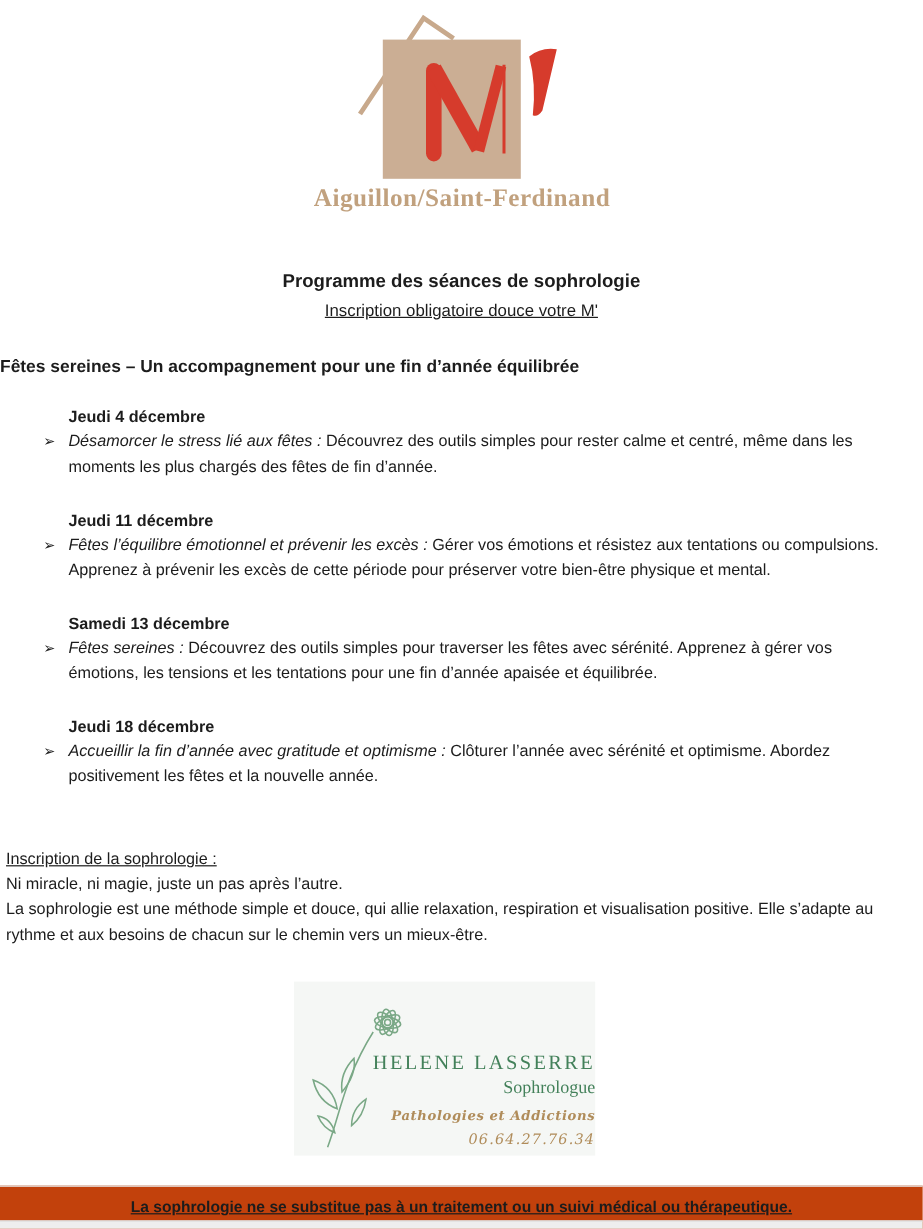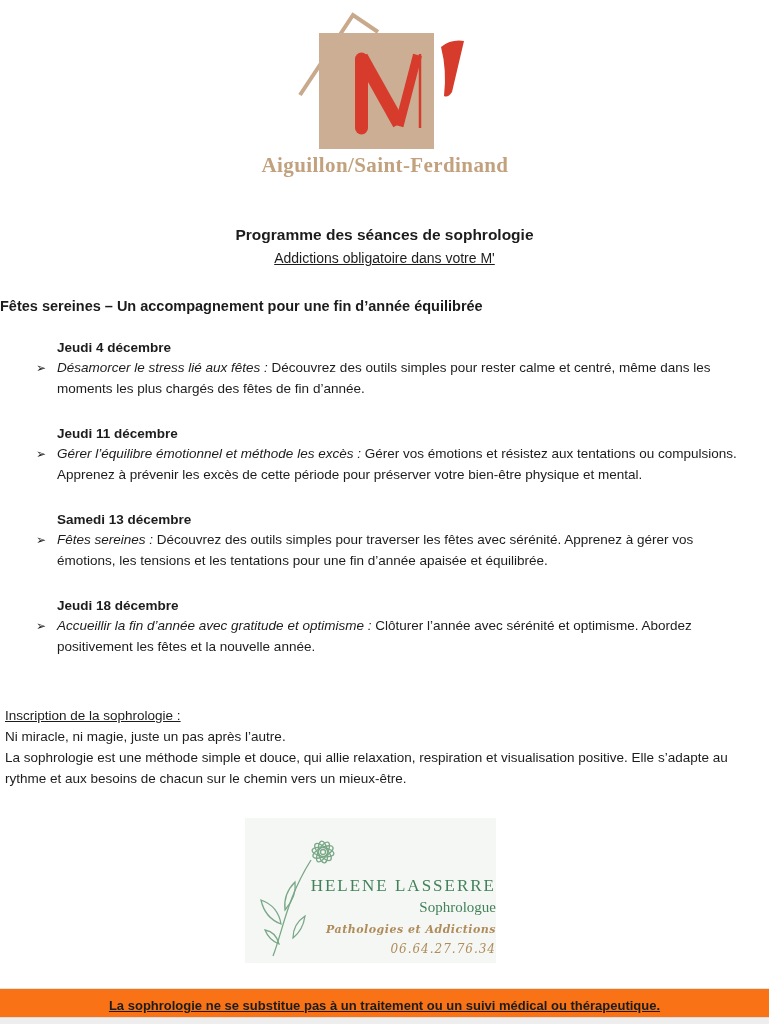--- a/index.html
+++ b/index.html
@@ -42,21 +42,21 @@
   .card-role{margin-top:3px;font-family:"Liberation Serif","DejaVu Serif",serif;
     font-size:15px;color:var(--card-green,#43815a);}
   .card-specialty{margin-top:7px;font-family:"DejaVu Serif","Liberation Serif",serif;
     font-style:italic;font-weight:bold;font-size:11px;letter-spacing:.5px;
     color:var(--card-gold,#b08c5a);}
   .card-phone{margin-top:6px;font-family:"DejaVu Serif","Liberation Serif",serif;
     font-style:italic;font-size:12px;letter-spacing:1px;color:var(--card-gold,#b08c5a);}
 
   
   .footer-bar{position:absolute;top:988px;left:0;width:769px;height:36px;
-    background:#f97316;border-top:1px solid #e4e4e4;}
+    background:#c2410c;border-top:1px solid #e4e4e4;}
   .footer-text{margin-top:9px;text-align:center;font-size:13px;font-weight:bold;
     text-decoration:underline;}
   .footer-edge{position:absolute;top:28px;left:0;width:100%;height:8px;
     background:#eeeeee;border-top:1px solid #dcdcdc;}
 </style>
 </head>
 <body>
 
 <div class="page">
 
@@ -70,38 +70,38 @@
         <line x1="159" y1="118" x2="177.5" y2="47" stroke-width="9"></line>
         <line x1="180" y1="46" x2="180" y2="120" stroke-width="2.5"></line>
       </g>
       <path d="M 201,39 Q 211,31 224,33 L 212,84 Q 208,90 204,88 Q 207,62 201,39 Z" fill="#d63b2c"></path>
     </svg>
     <div class="org-name">Aiguillon/Saint-Ferdinand</div>
   </div>
 
   <div class="title-block">
     <div class="doc-title">Programme des séances de sophrologie</div>
-    <div class="doc-subtitle">Addictions obligatoire dans votre M'</div>
+    <div class="doc-subtitle">Inscription obligatoire douce votre M'</div>
   </div>
 
   <div class="program-heading">Fêtes sereines – Un accompagnement pour une fin d’année équilibrée</div>
 
   <div class="session-list">
       <div class="session">
         <div class="session-date">Jeudi 4 décembre</div>
         <div class="session-row">
           <span class="bullet-arrow">➢</span>
           <span class="session-text"><span class="session-topic">Désamorcer le stress lié aux fêtes :</span> <span>Découvrez des outils simples pour rester calme et centré, même dans les moments les plus chargés des fêtes de fin d’année.</span></span>
         </div>
       </div>
       <div class="session">
         <div class="session-date">Jeudi 11 décembre</div>
         <div class="session-row">
           <span class="bullet-arrow">➢</span>
-          <span class="session-text"><span class="session-topic">Gérer l’équilibre émotionnel et méthode les excès :</span> <span>Gérer vos émotions et résistez aux tentations ou compulsions. Apprenez à prévenir les excès de cette période pour préserver votre bien-être physique et mental.</span></span>
+          <span class="session-text"><span class="session-topic">Fêtes l’équilibre émotionnel et prévenir les excès :</span> <span>Gérer vos émotions et résistez aux tentations ou compulsions. Apprenez à prévenir les excès de cette période pour préserver votre bien-être physique et mental.</span></span>
         </div>
       </div>
       <div class="session">
         <div class="session-date">Samedi 13 décembre</div>
         <div class="session-row">
           <span class="bullet-arrow">➢</span>
           <span class="session-text"><span class="session-topic">Fêtes sereines :</span> <span>Découvrez des outils simples pour traverser les fêtes avec sérénité. Apprenez à gérer vos émotions, les tensions et les tentations pour une fin d’année apaisée et équilibrée.</span></span>
         </div>
       </div>
       <div class="session">

